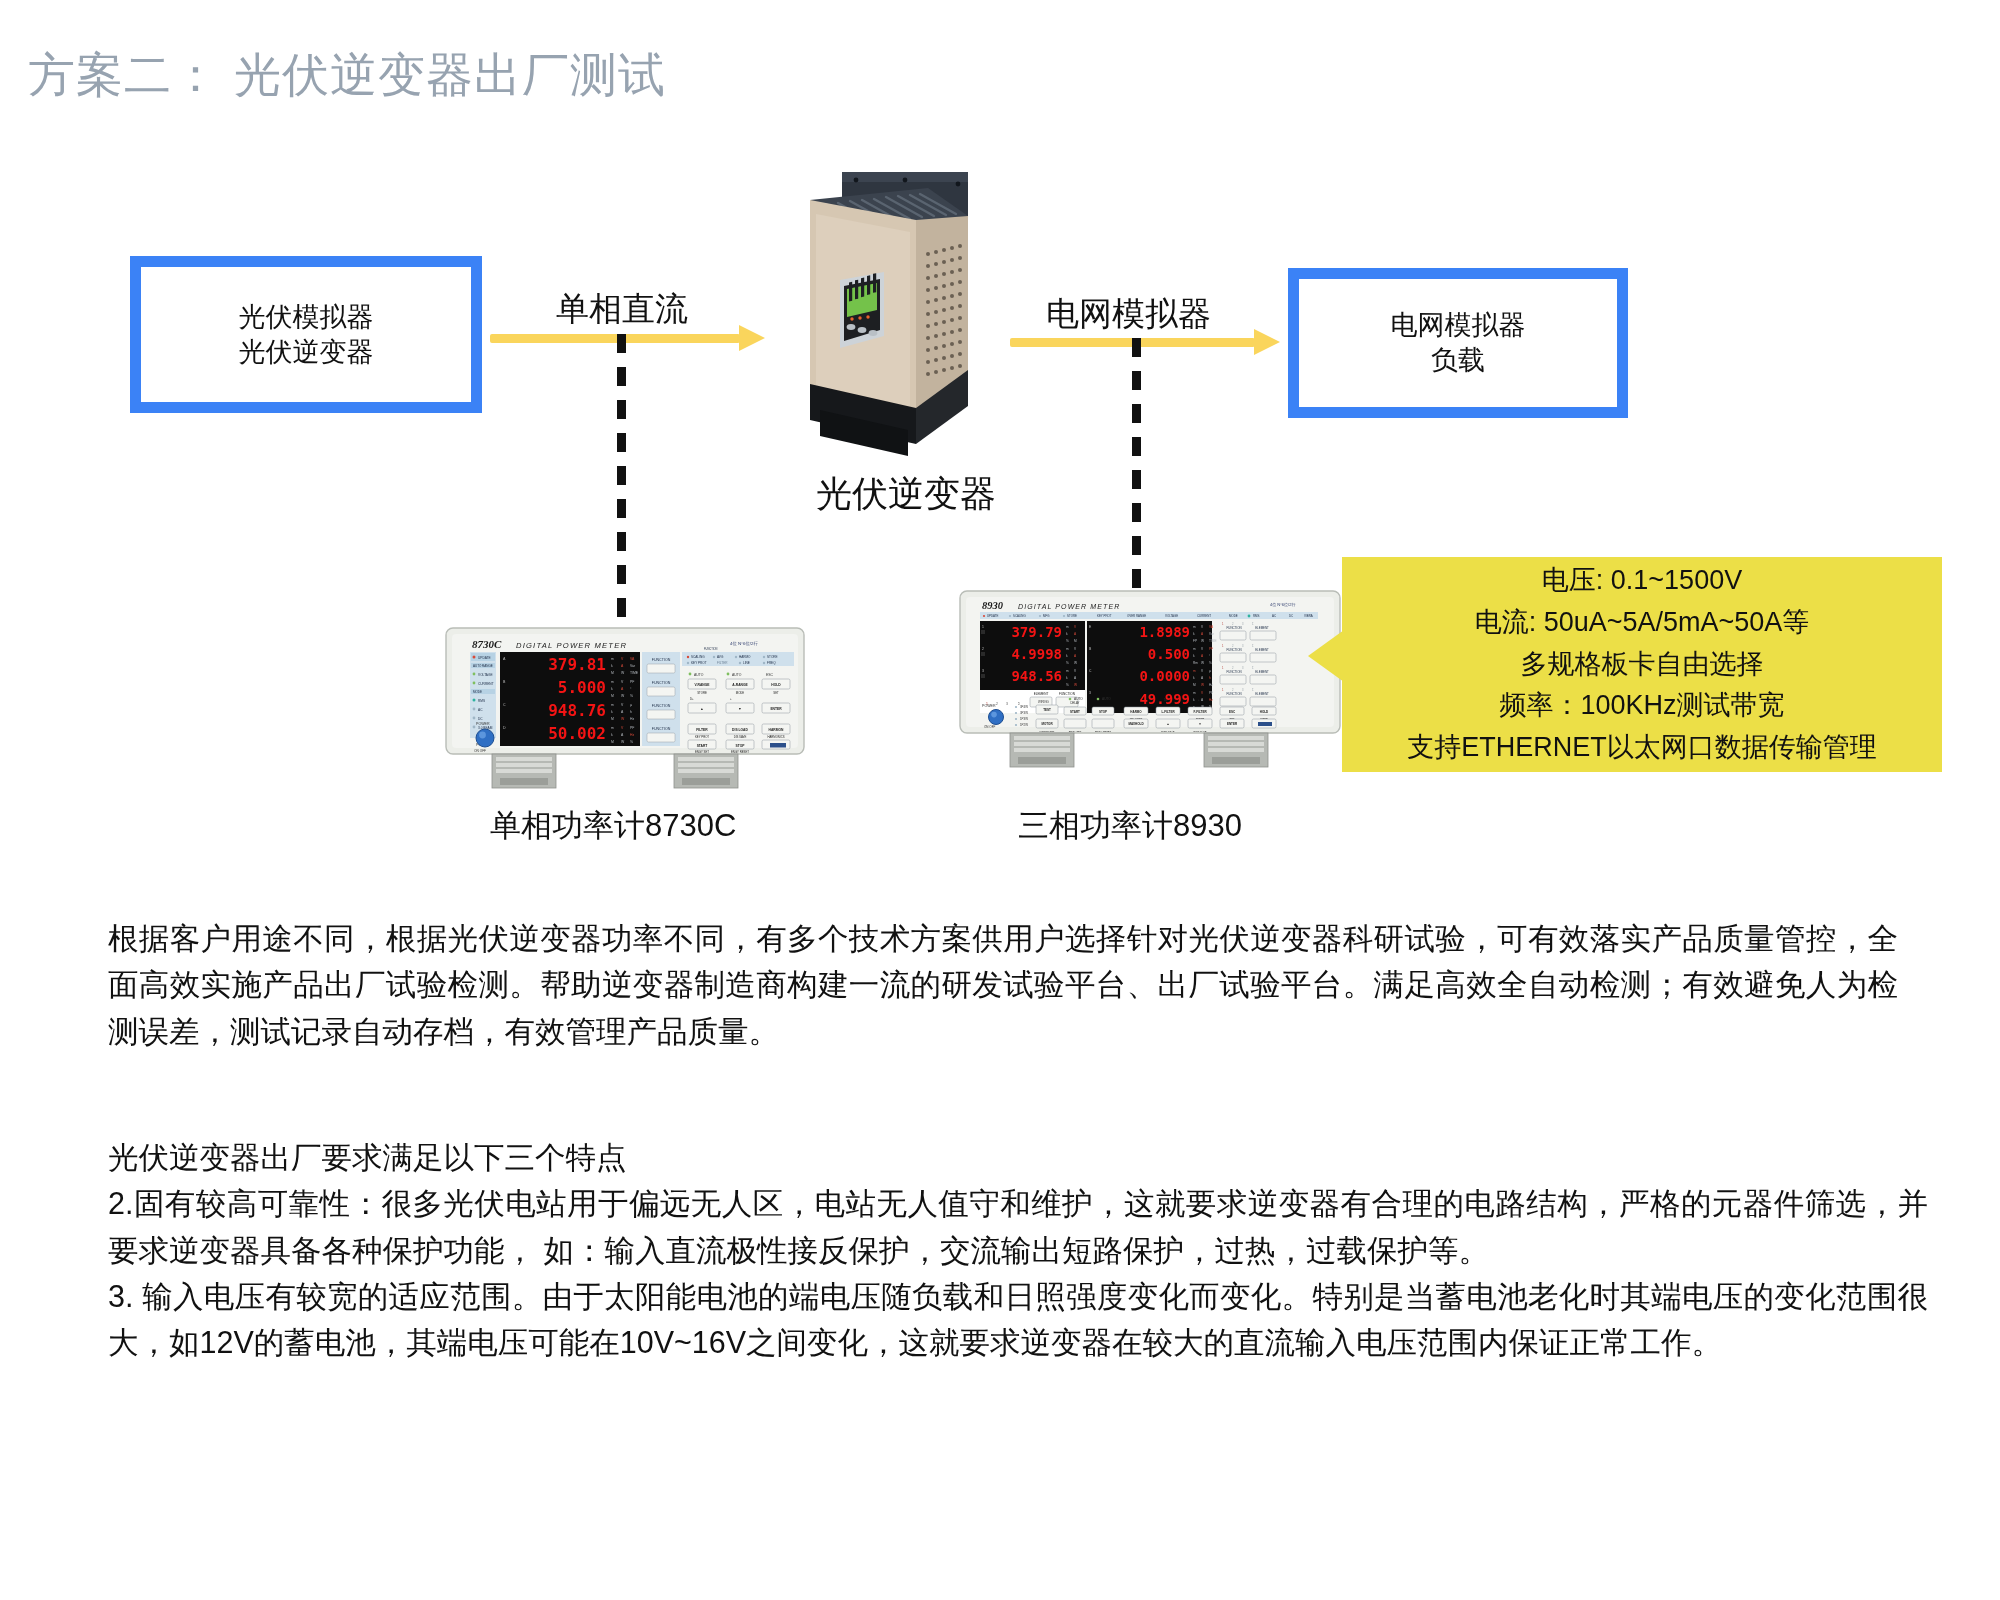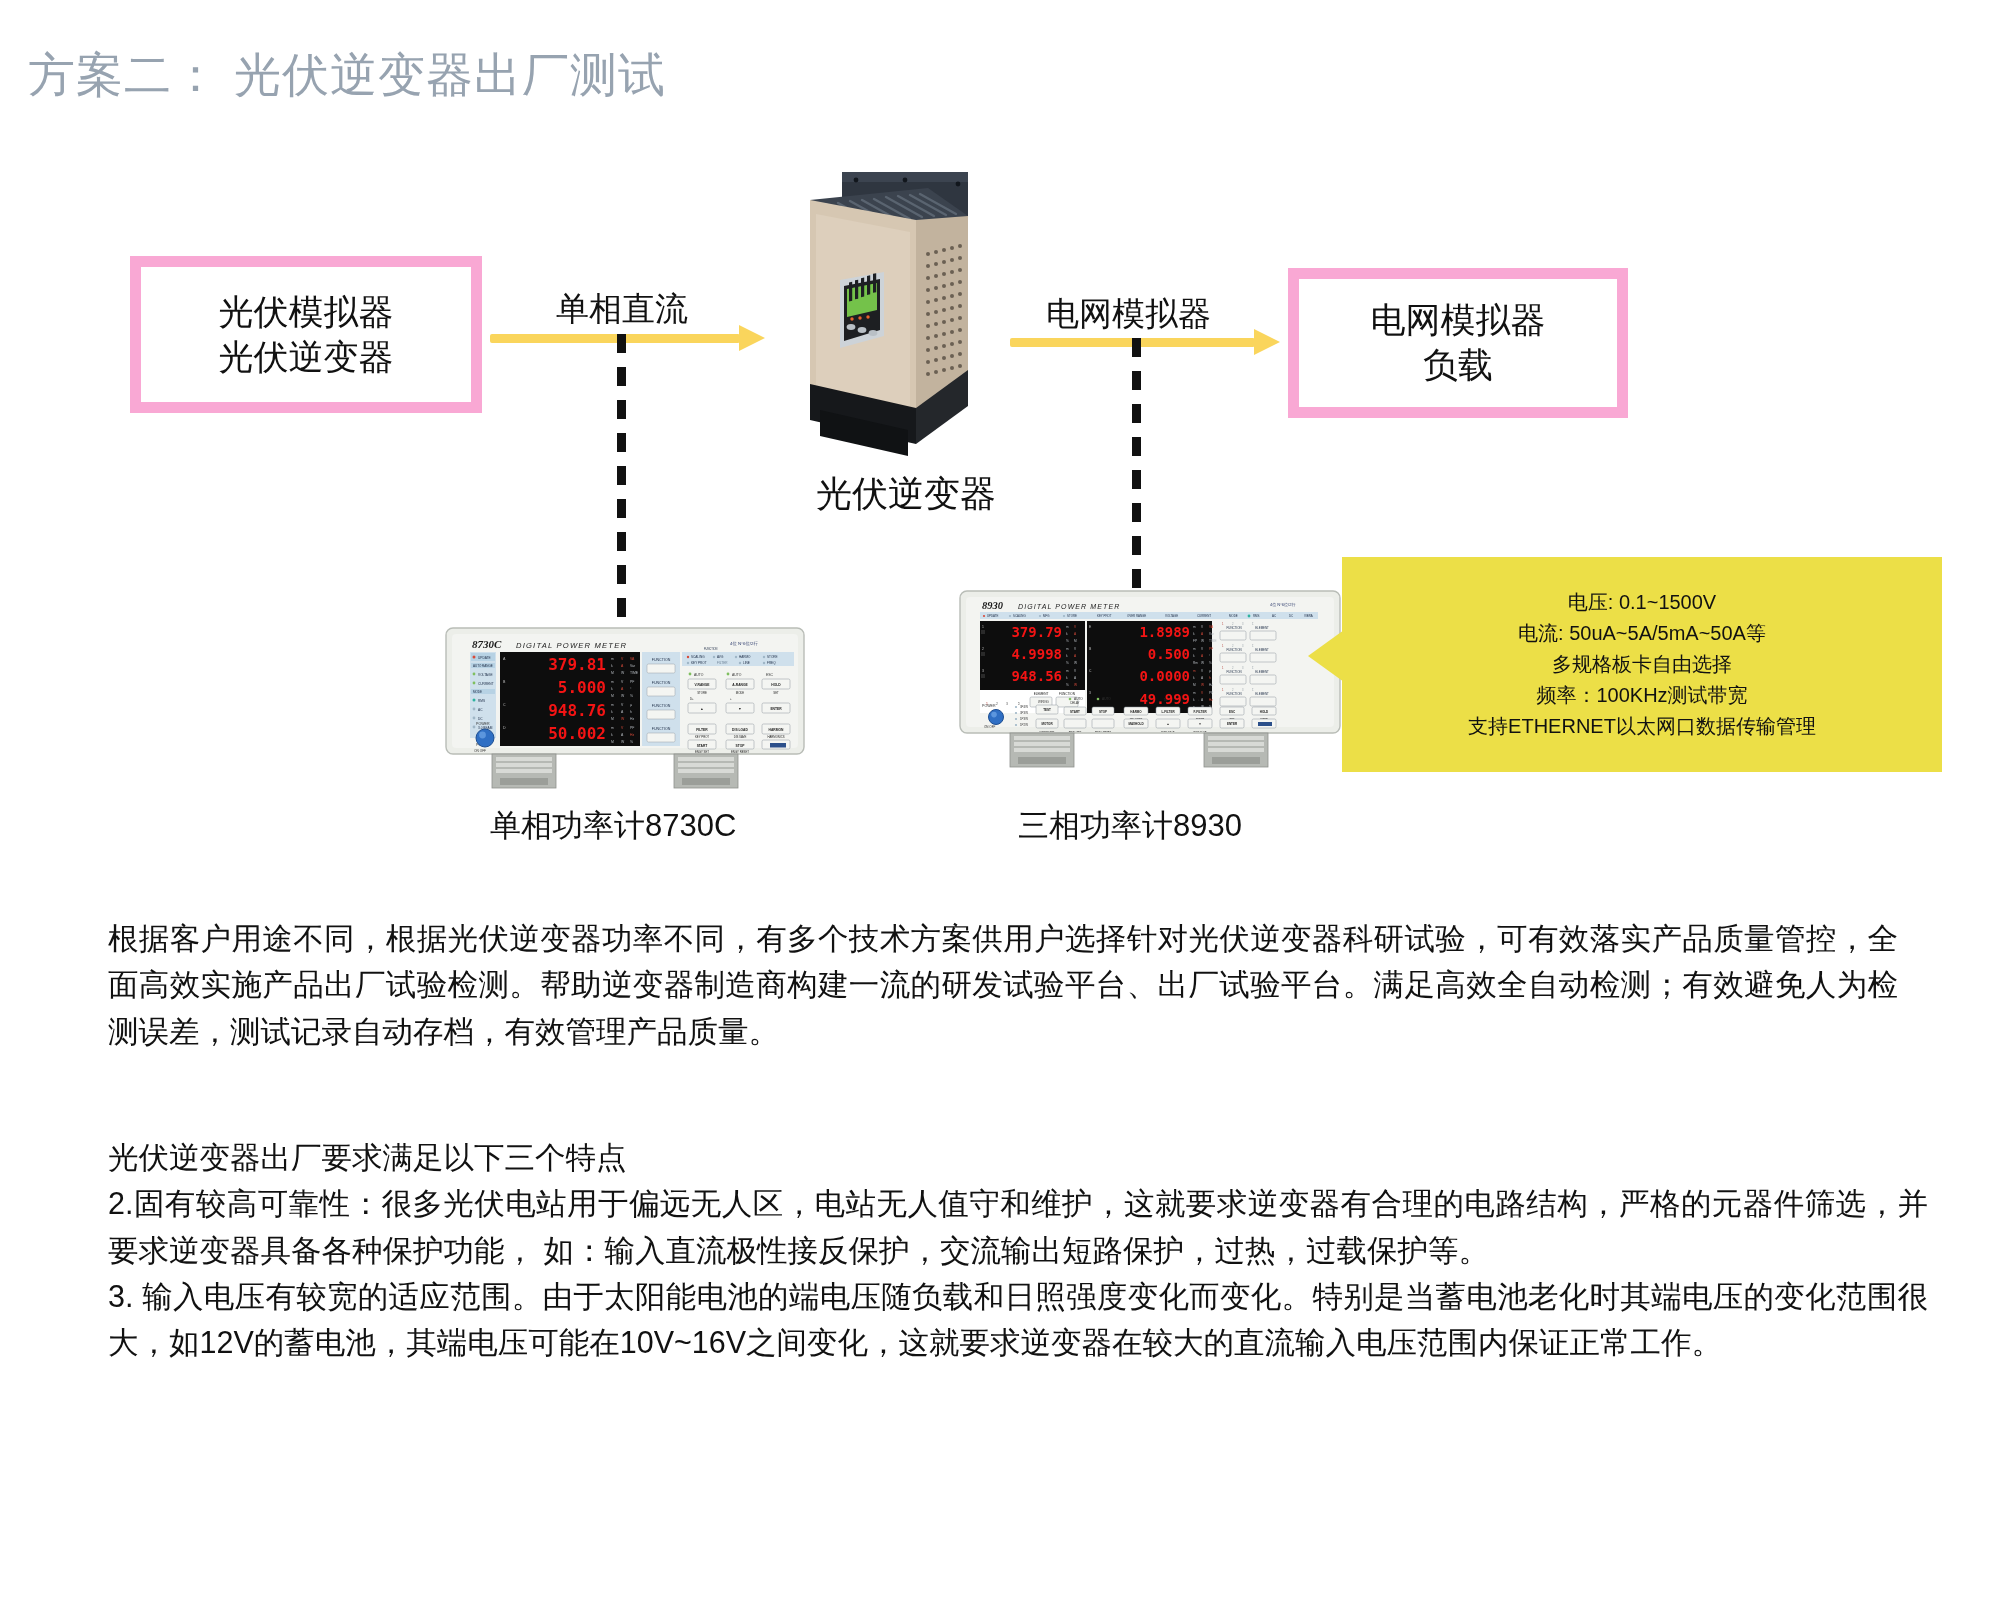--- a/index.html
+++ b/index.html
@@ -14,25 +14,25 @@
   
   .title{
     position:absolute;left:28px;top:44px;
     font-size:47px;color:#97a3b0;letter-spacing:1px;
     white-space:nowrap;font-weight:400;
   }
 
   
   .dbox{
     position:absolute;
-    border:11px solid #f9a8d4;
+    border:11px solid #3b82f6;
     background:#ffffff;
     display:flex;flex-direction:column;
     align-items:center;justify-content:center;
-    color:#111;font-size:35px;line-height:1.28;
+    color:#111;font-size:27px;line-height:1.28;
     text-align:center;
   }
   #box-pv{left:130px;top:256px;width:330px;height:135px;}
   #box-grid{left:1288px;top:268px;width:318px;height:128px;}
   .dbox .ln{display:block;}
 
   
   .arrow-wrap{position:absolute;height:26px;}
   .arrow-line{
     position:absolute;left:0;top:9px;height:9px;
@@ -82,21 +82,21 @@
   }
   #cap-meter1{left:490px;top:805px;}
   #cap-meter2{left:1018px;top:805px;}
 
   
   #callout{
     position:absolute;left:1342px;top:557px;width:600px;height:215px;
     background:#ecdf47;
     display:flex;flex-direction:column;
     align-items:center;justify-content:center;
-    font-size:20px;color:#111;line-height:1.55;
+    font-size:27px;color:#111;line-height:1.55;
   }
   #callout .cl{display:block;white-space:nowrap;}
   #callout-tail{
     position:absolute;left:1308px;top:630px;width:0;height:0;
     border-top:26px solid transparent;
     border-bottom:26px solid transparent;
     border-right:36px solid #ecdf47;
   }
 
   

